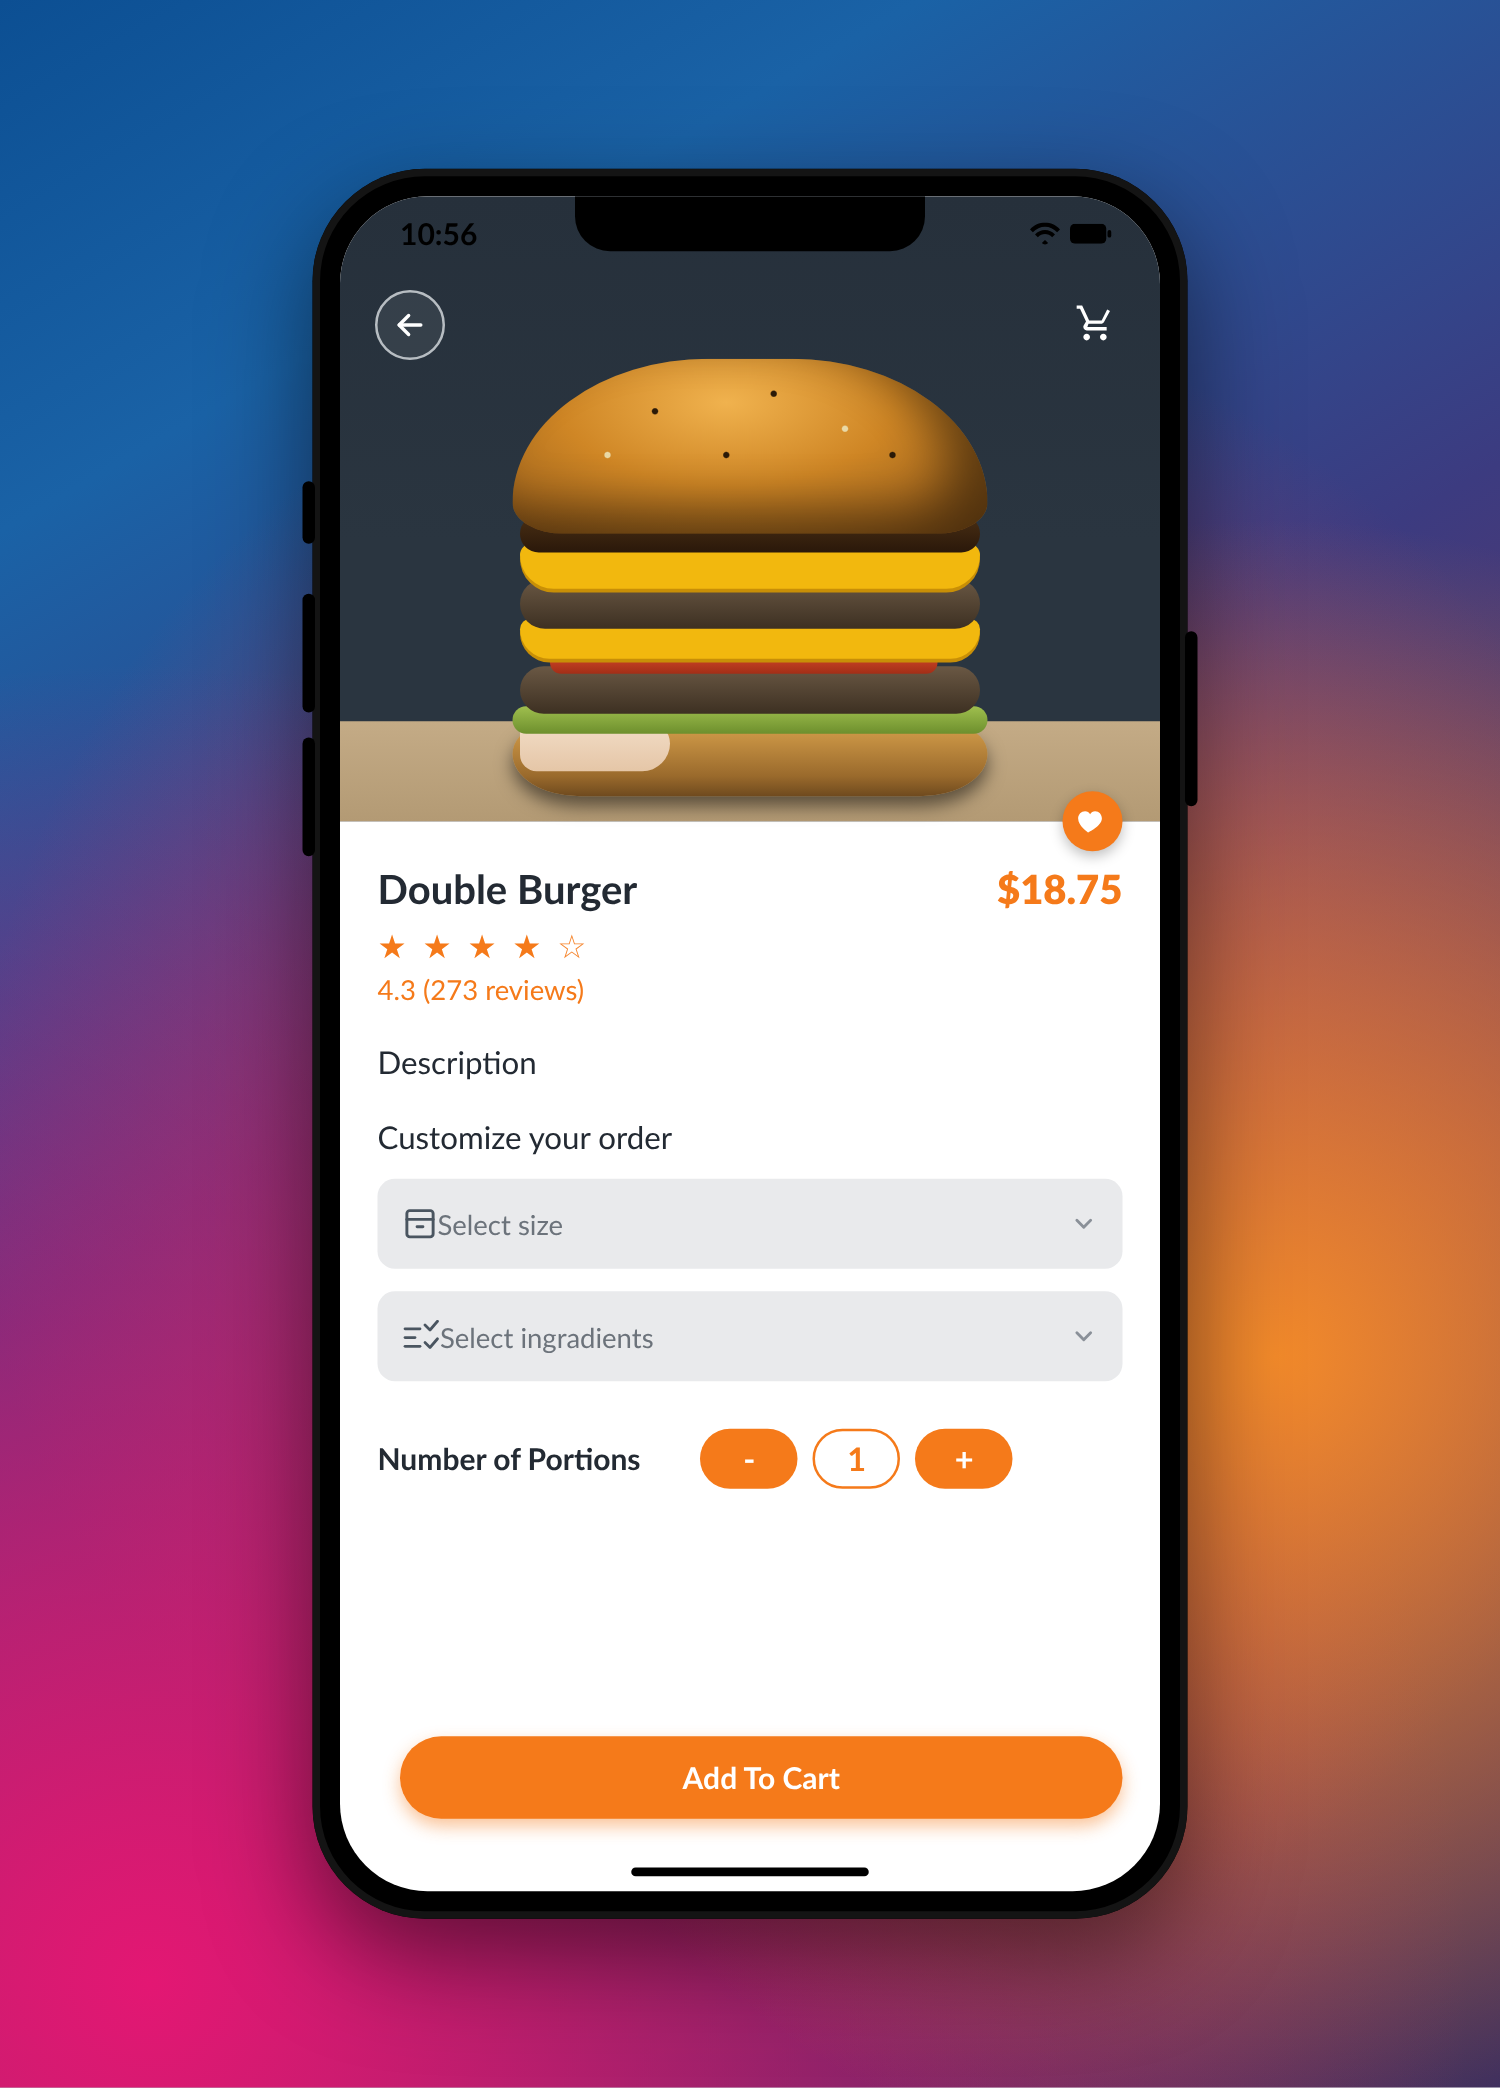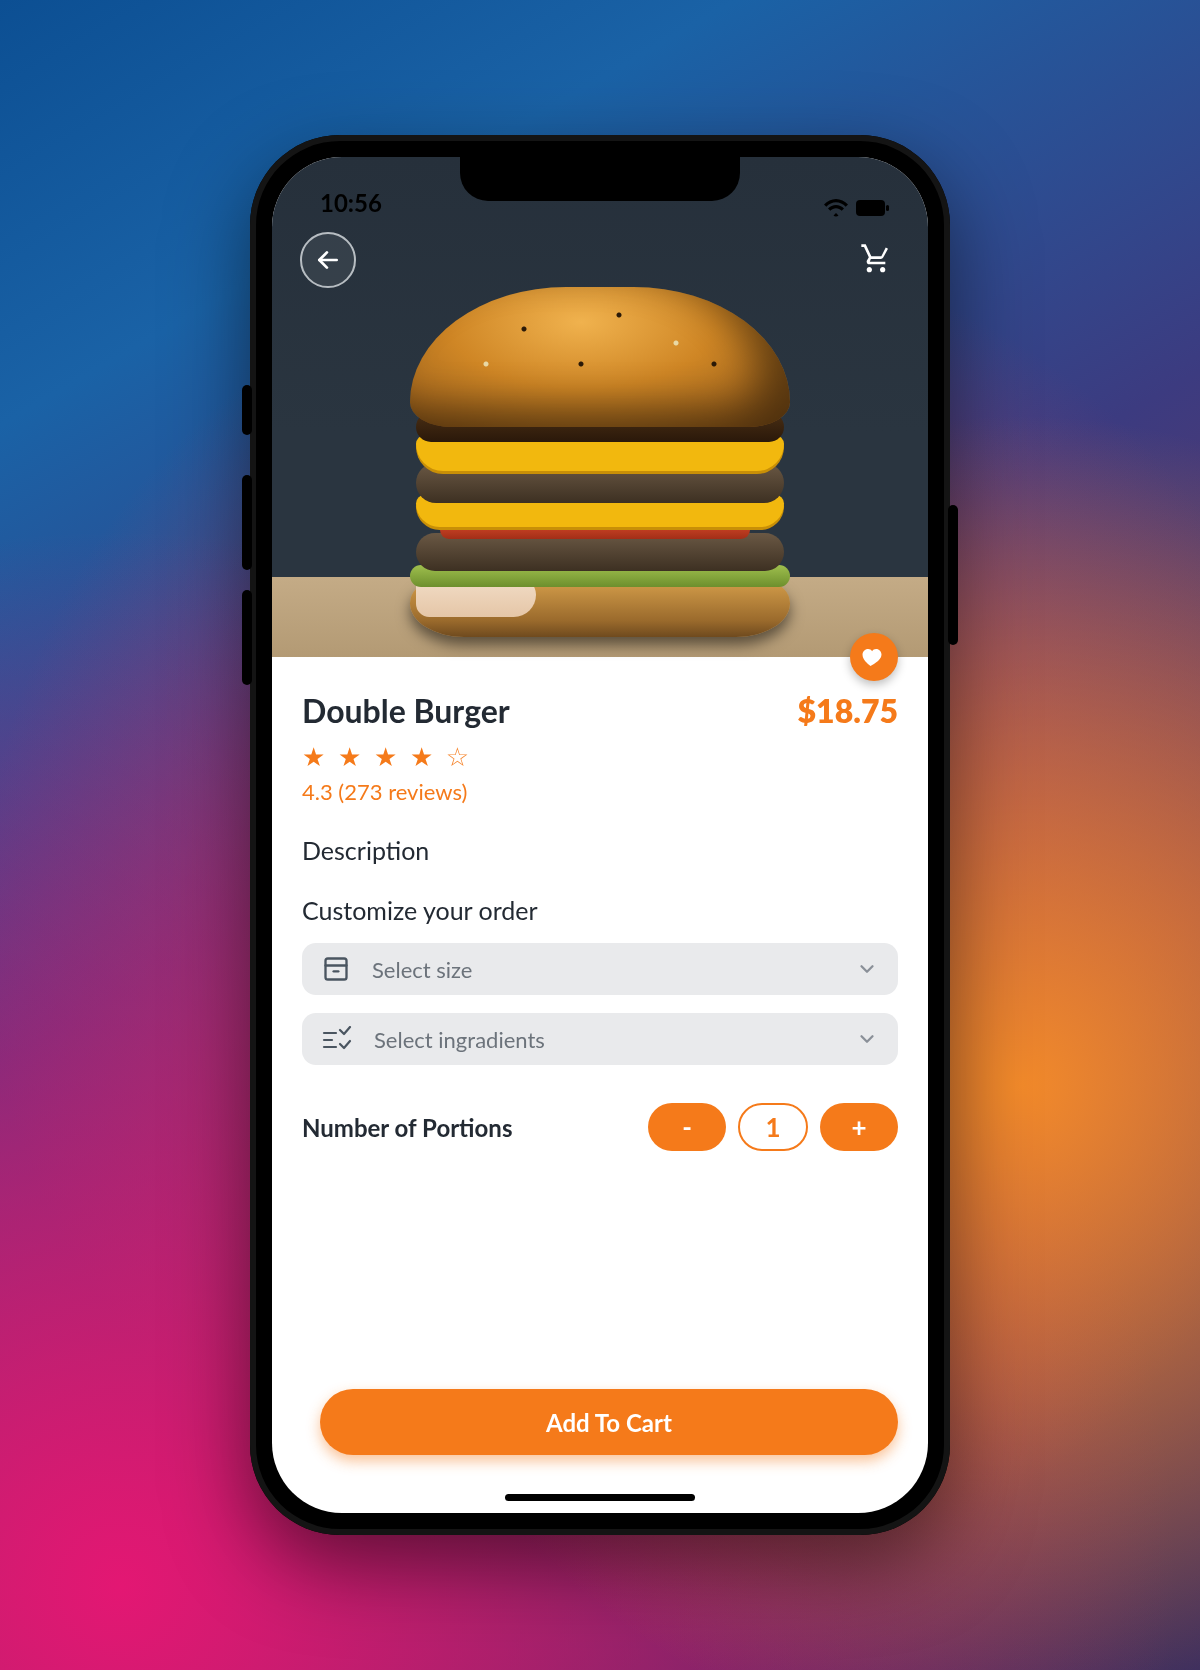--- a/index.html
+++ b/index.html
@@ -54,21 +54,21 @@
   }
 
   
   .hero{
     height:500px;position:relative;flex:none;
     background:linear-gradient(#26303b,#2a3540 55%,#2a3540);
     display:flex;align-items:flex-end;justify-content:center;
   }
   .statusbar{
     position:absolute;top:0;left:0;right:0;height:60px;
-    display:flex;align-items:flex-end;justify-content:space-between;
+    display:flex;align-items:center;justify-content:space-between;
     padding:0 38px 0 48px;z-index:40;color:#000;font-weight:700;font-size:24px;
   }
   .status-right{display:flex;align-items:center;gap:8px;}
   .status-right svg,.status-right .cell{display:block;}
   .cell{display:flex;gap:2px;align-items:flex-end;}
   .cell span{width:4px;background:#9aa0a6;border-radius:1px;}
   .cell span:nth-child(1){height:5px;}
   .cell span:nth-child(2){height:8px;}
   .cell span:nth-child(3){height:11px;}
   .cell span:nth-child(4){height:14px;}
@@ -121,26 +121,26 @@
   .content{flex:1;padding:34px 30px 120px;overflow:hidden;}
   .title-row{display:flex;align-items:center;justify-content:space-between;}
   .title{font-size:32px;font-weight:700;color:var(--text-dark);}
   .price{font-size:32px;font-weight:800;color:var(--accent);}
   .stars{margin-top:10px;color:var(--accent);font-size:26px;letter-spacing:3px;}
   .rating-text{margin-top:6px;color:var(--accent);font-size:22px;}
   h3{font-size:25px;font-weight:400;color:var(--text-dark);margin:30px 0 12px;}
   .desc{font-size:21px;line-height:1.45;color:var(--text-sub);}
 
   .select{
-    background:var(--chip);border-radius:14px;height:52px;
+    background:var(--chip);border-radius:14px;height:72px;
     display:flex;align-items:center;padding:0 20px;margin-top:18px;cursor:pointer;
-    color:var(--chip-text);font-size:22px;gap:22px;
+    color:var(--chip-text);font-size:22px;
   }
   .select .label{flex:1;}
-  .portions-row{display:flex;align-items:center;justify-content:space-between;margin-top:38px;}
+  .portions-row{display:flex;align-items:center;margin-top:38px;gap:48px;}
   .portions-label{font-size:24px;font-weight:700;color:var(--text-dark);}
   .stepper{display:flex;align-items:center;gap:12px;}
   .pill{height:48px;border-radius:24px;display:flex;align-items:center;justify-content:center;font-size:26px;font-weight:700;}
   .pm{width:78px;background:var(--accent);color:#fff;cursor:pointer;}
   .qty{width:70px;border:2px solid var(--accent);color:var(--accent);background:#fff;}
 
   .add-btn{
     position:absolute;left:48px;right:30px;bottom:58px;height:66px;border-radius:33px;
     background:var(--accent);color:#fff;font-size:24px;font-weight:700;
     display:flex;align-items:center;justify-content:center;cursor:pointer;

